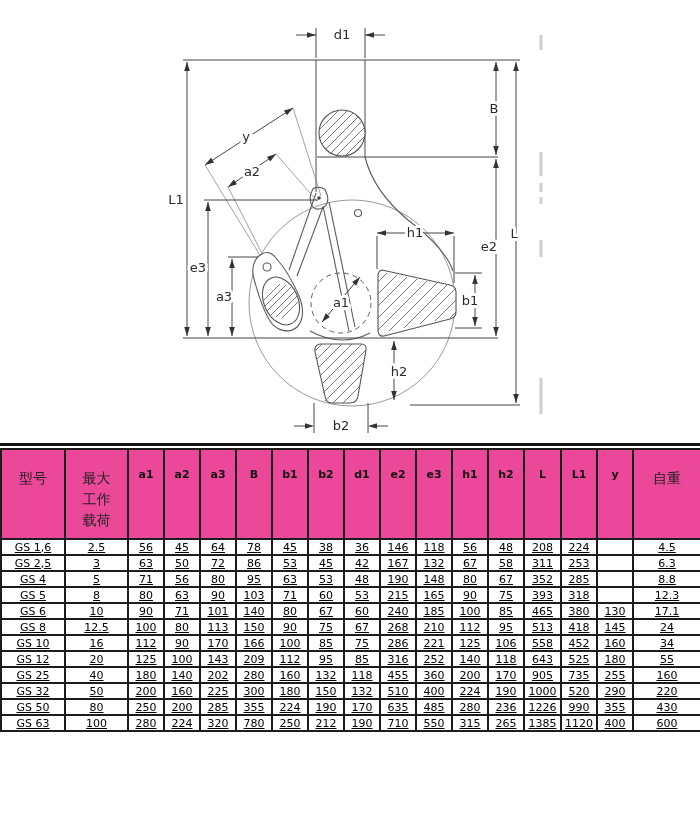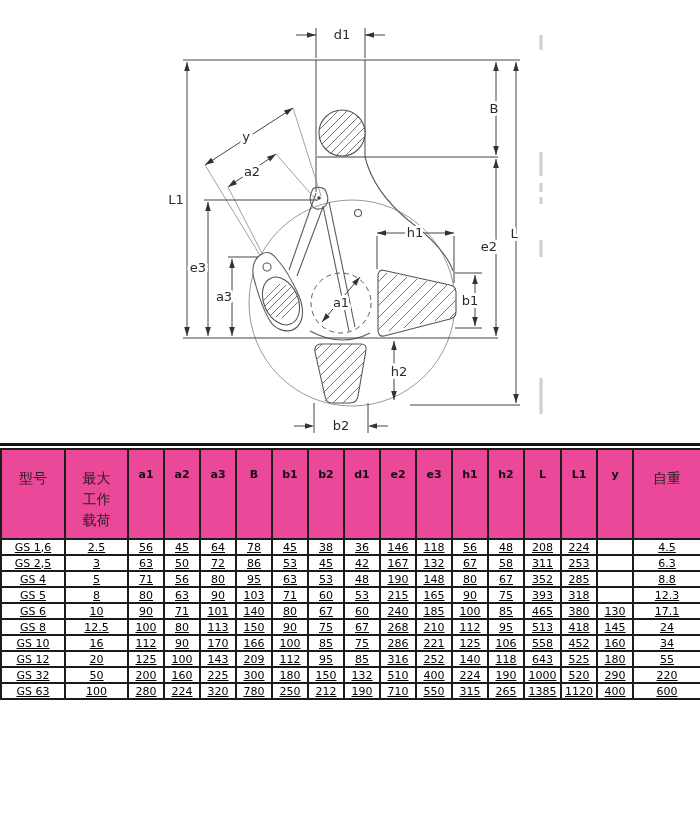--- a/index.html
+++ b/index.html
@@ -404,39 +404,77 @@
             <td>316</td>
             <td>252</td>
             <td>140</td>
             <td>118</td>
             <td>643</td>
             <td>525</td>
             <td>180</td>
             <td>55</td>
           </tr>
           <tr>
+            <td>GS 25</td>
+            <td>40</td>
+            <td>180</td>
+            <td>140</td>
+            <td>202</td>
+            <td>280</td>
+            <td>160</td>
+            <td>132</td>
+            <td>118</td>
+            <td>455</td>
+            <td>360</td>
+            <td>200</td>
+            <td>170</td>
+            <td>905</td>
+            <td>735</td>
+            <td>255</td>
+            <td>160</td>
+          </tr>
+          <tr>
             <td>GS 32</td>
             <td>50</td>
             <td>200</td>
             <td>160</td>
             <td>225</td>
             <td>300</td>
             <td>180</td>
             <td>150</td>
             <td>132</td>
             <td>510</td>
             <td>400</td>
             <td>224</td>
             <td>190</td>
             <td>1000</td>
             <td>520</td>
             <td>290</td>
             <td>220</td>
           </tr>
           <tr>
+            <td>GS 50</td>
+            <td>80</td>
+            <td>250</td>
+            <td>200</td>
+            <td>285</td>
+            <td>355</td>
+            <td>224</td>
+            <td>190</td>
+            <td>170</td>
+            <td>635</td>
+            <td>485</td>
+            <td>280</td>
+            <td>236</td>
+            <td>1226</td>
+            <td>990</td>
+            <td>355</td>
+            <td>430</td>
+          </tr>
+          <tr>
             <td>GS 63</td>
             <td>100</td>
             <td>280</td>
             <td>224</td>
             <td>320</td>
             <td>780</td>
             <td>250</td>
             <td>212</td>
             <td>190</td>
             <td>710</td>

